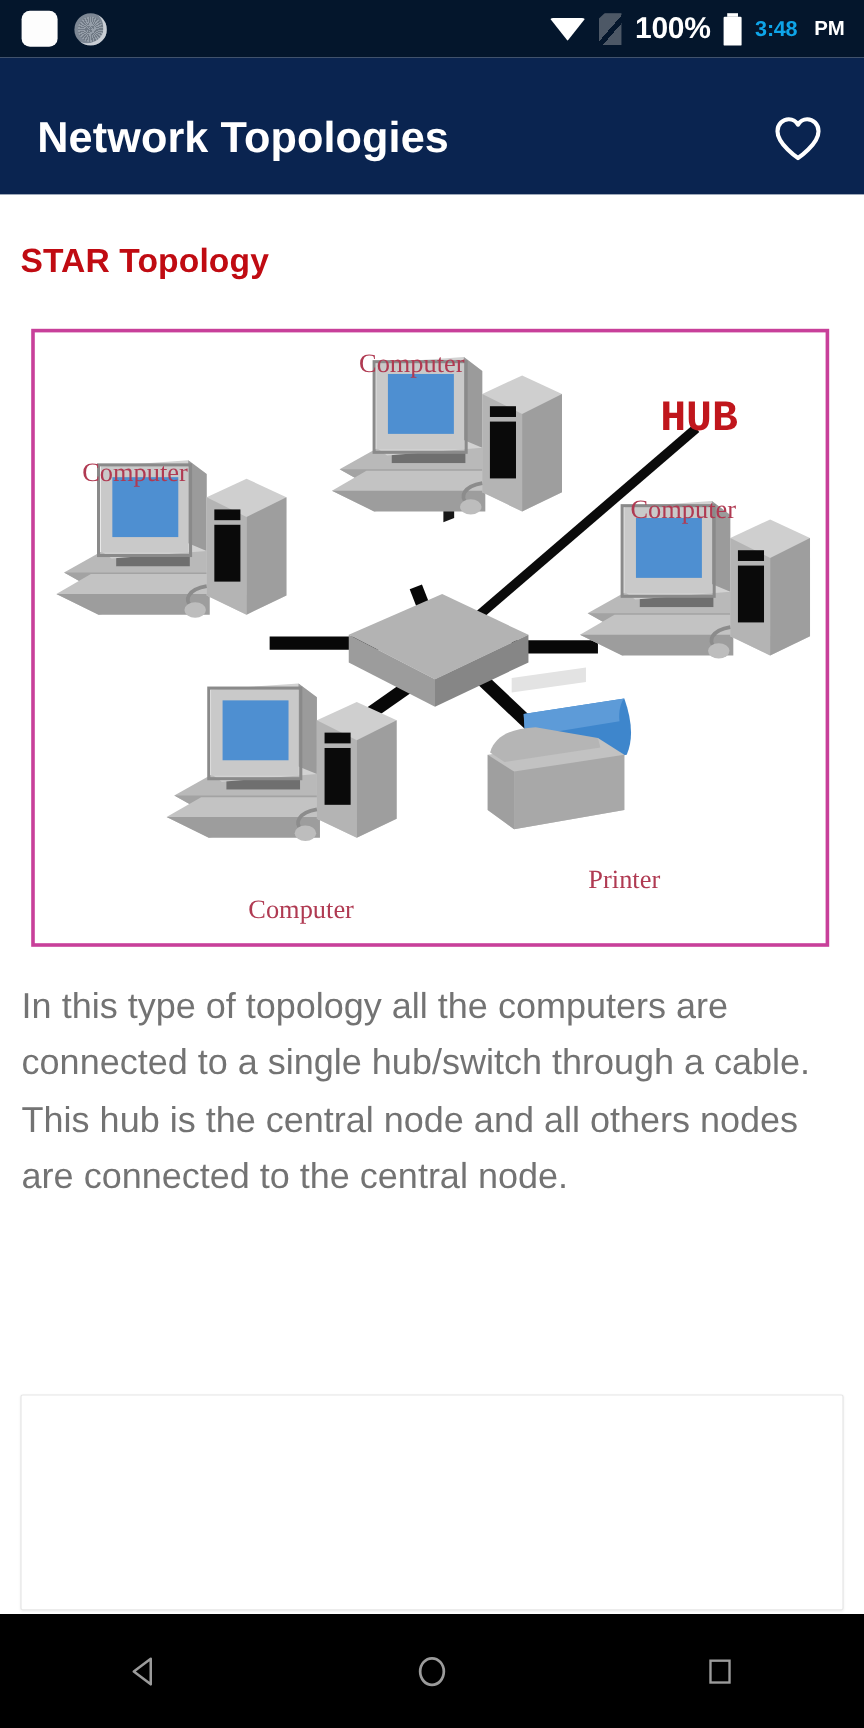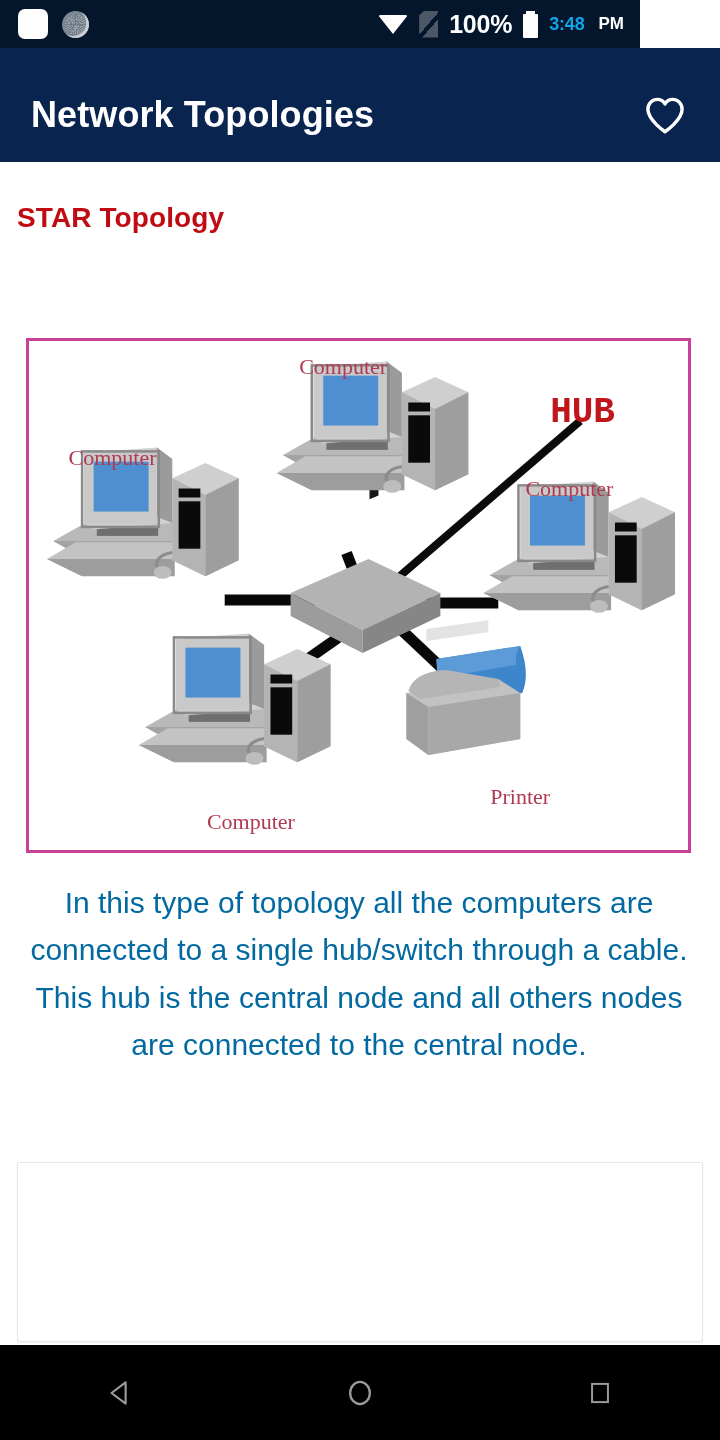--- a/index.html
+++ b/index.html
@@ -6,21 +6,21 @@
   html, body {
     width:720px; height:1440px;
     background:#ffffff;
     font-family:"Liberation Sans", sans-serif;
     overflow:hidden;
   }
   .phone { position:relative; width:720px; height:1440px; background:#ffffff; }
 
   
   .statusbar{
-    position:absolute; top:0; left:0; width:640px; height:48px;
+    position:absolute; top:0; left:0; width:720px; height:48px;
     background:#04162c; display:flex; align-items:center;
   }
   .sb-left{ display:flex; align-items:center; gap:14px; padding-left:18px; }
   .sb-right{ margin-left:auto; display:flex; align-items:center; gap:11px; padding-right:16px; }
   .notif-square{ width:30px; height:30px; border-radius:7px; background:#fdfdfd; }
   .notif-circle{ width:27px; height:27px; border-radius:50%; background:#7d8794;
                  box-shadow: inset -3px -2px 0 0 #c9ced5; position:relative; }
   .notif-circle::after{
     content:""; position:absolute; inset:3px; border-radius:50%;
     background:
@@ -65,40 +65,40 @@
   }
 
   
   .content{ position:absolute; top:162px; left:0; width:720px; height:1050px; background:#ffffff; }
   .section-title{
     color:#c00b12; font-size:28px; font-weight:700;
     padding:40px 0 0 17px; letter-spacing:.1px;
   }
 
   
-  .figure-wrap{ margin-top:104px; }
+  .figure-wrap{ margin-top:40px; }
   .fig-frame{
     margin:0 29px 0 26px; height:515px; border:3px solid #c8409a; background:#ffffff;
     position:relative; overflow:hidden;
   }
   .fig-caption{
     text-align:center; font-family:"Liberation Serif", serif; font-style:italic;
     font-size:26px; color:#3b3b3b; margin-top:14px; letter-spacing:.3px;
   }
 
   
   .dlabel{
     position:absolute; font-family:"Liberation Serif", serif; color:#b03a52;
     font-size:22px; white-space:nowrap;
   }
   .dlabel.hub{ color:#c0161c; font-weight:700; font-size:36px; font-family:Liberation Mono, monospace; }
 
   
   .body-text{
-    padding:26px 20px 0 18px; font-size:30px; line-height:1.58; color:#0369a1;text-align:center;
+    padding:26px 20px 0 18px; font-size:30px; line-height:1.58; color:#737373;
   }
 
   
   .ad-card{
     position:absolute; left:17px; top:1000px; width:686px; height:180px;
     background:#ffffff; border:1px solid #e6e6e6; border-radius:2px;
     box-shadow:0 1px 2px rgba(0,0,0,.06);
   }
 
   

